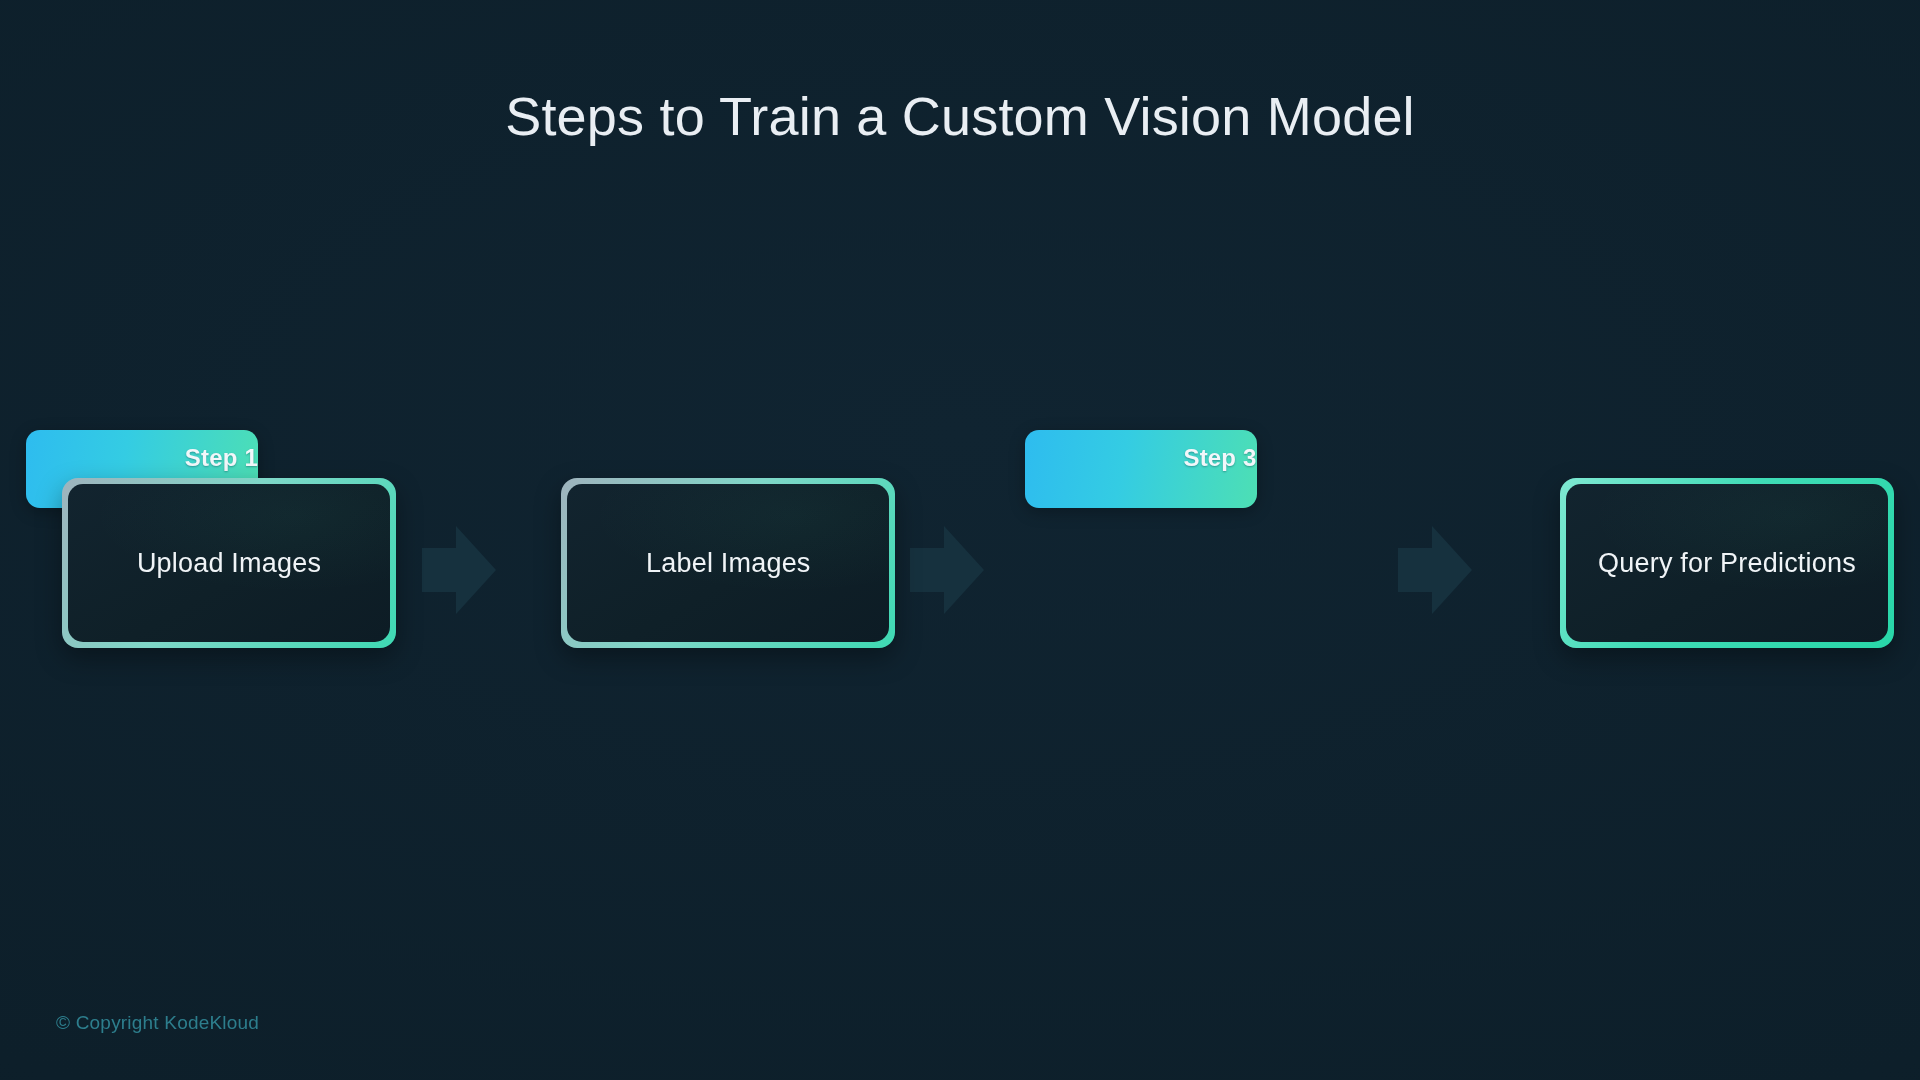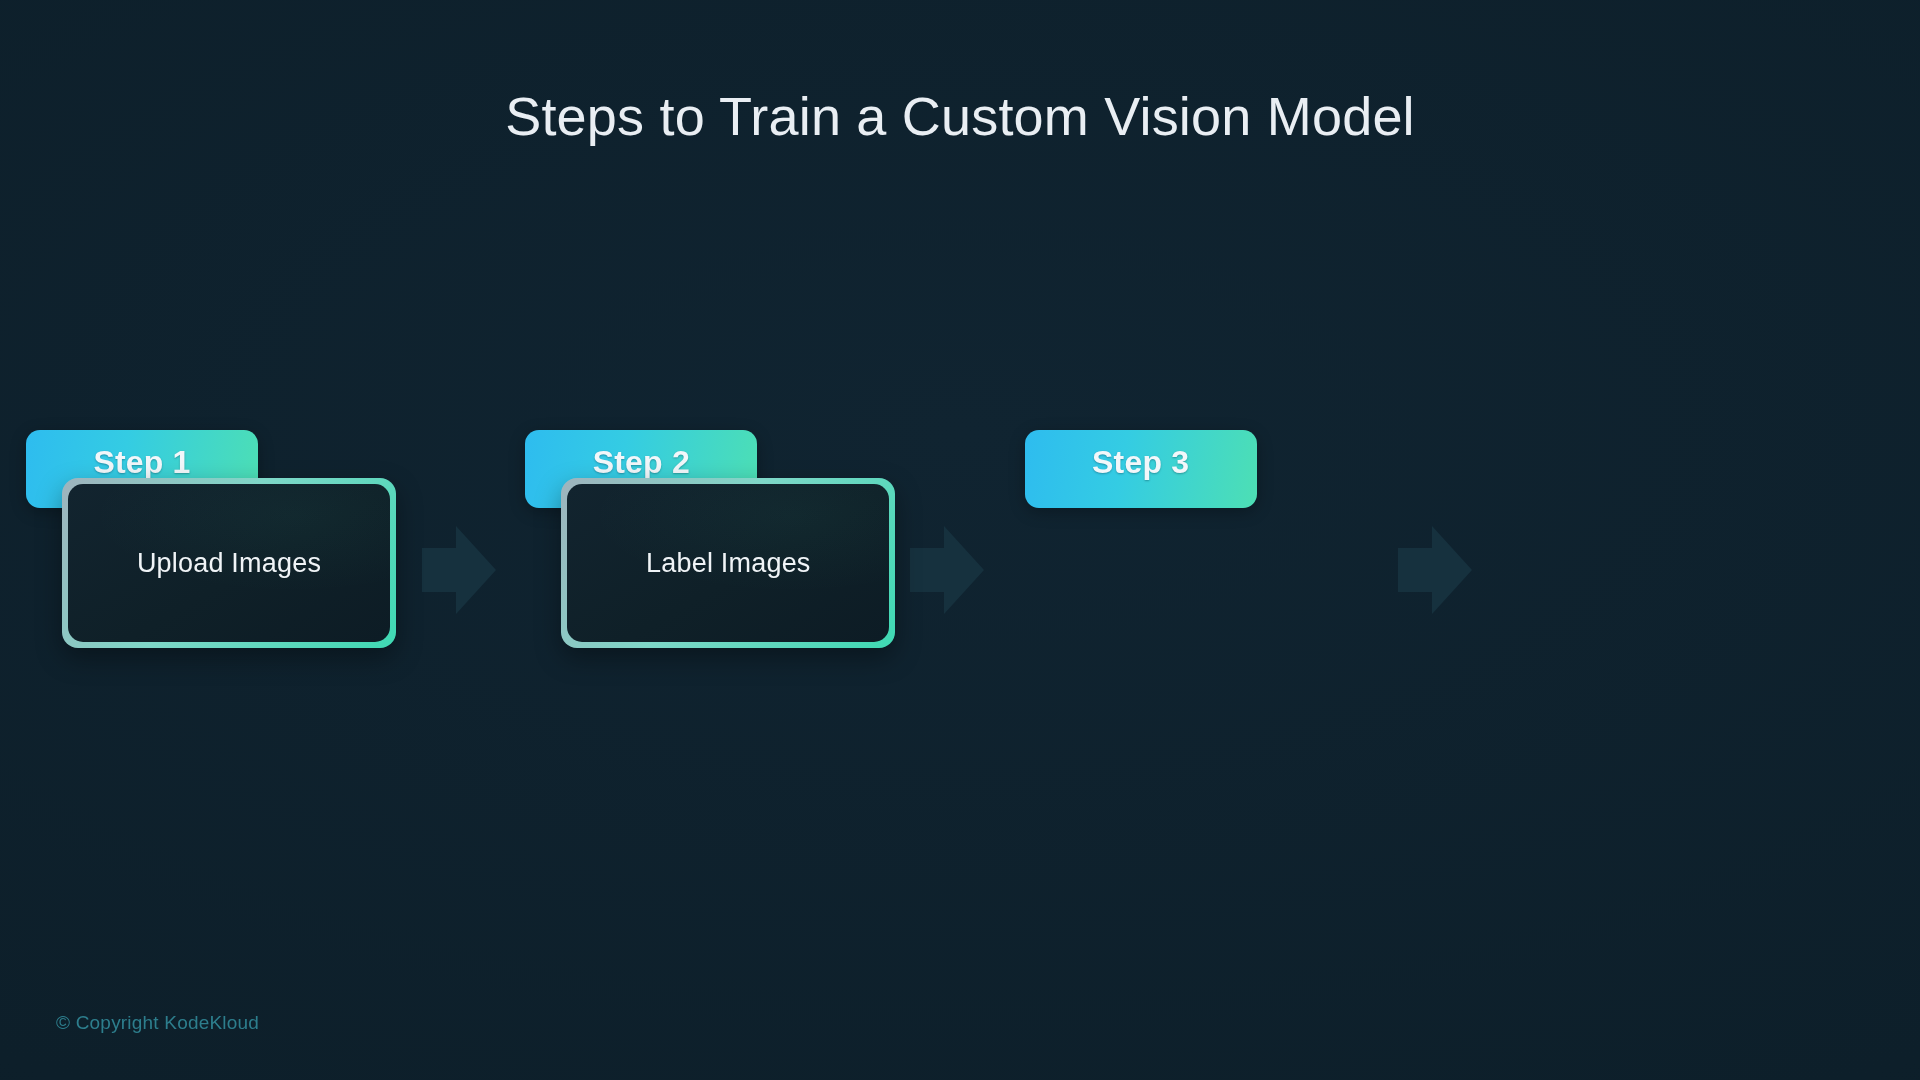--- a/index.html
+++ b/index.html
@@ -70,22 +70,22 @@
     border-radius: 14px;
     background: linear-gradient(100deg, #2ebcef 0%, #34cce3 42%, #4ddfb4 100%);
     box-shadow: 0 4px 16px rgba(0,0,0,0.28);
     z-index: 1;
   }
   .step-badge-label {
     position: absolute;
     left: 0;
     right: 0;
     top: 14px;
-    text-align: center;
-    font-size: 32px;
+    text-align: right;
+    font-size: 24px;
     font-weight: 700;
     color: #f2f7fa;
     text-shadow: 0 1px 2px rgba(0,40,55,0.35);
     letter-spacing: 0.2px;
   }
 
   .step-card {
     position: absolute;
     top: 48px;
     left: 36px;
@@ -172,37 +172,39 @@
         <div class="step-badge-label">Step 1</div>
       </div>
       <div class="step-card border-dim">
         <div class="step-card-inner">
           <div class="step-card-label">Upload Images</div>
         </div>
       </div>
     </div>
 
     <div class="step-block">
-      <div class="step-badge">
-        <div class="step-badge-label">Step 2</div>
-      </div>
       <div class="step-card border-dim">
         <div class="step-card-inner">
           <div class="step-card-label">Label Images</div>
         </div>
       </div>
     </div>
 
     <div class="step-block">
       <div class="step-badge">
         <div class="step-badge-label">Step 3</div>
       </div>
     </div>
 
     <div class="step-block">
+      <div class="step-card border-bright">
+        <div class="step-card-inner">
+          <div class="step-card-label">Query for Predictions</div>
+        </div>
+      </div>
     </div>
 
     <div class="arrow arrow-1">
       <svg viewBox="0 0 74 96" xmlns="http://www.w3.org/2000/svg" aria-hidden="true">
         <path d="M0 26 L34 26 L34 4 L74 48 L34 92 L34 70 L0 70 Z" fill="#16313e"></path>
       </svg>
     </div>
     <div class="arrow arrow-2">
       <svg viewBox="0 0 74 96" xmlns="http://www.w3.org/2000/svg" aria-hidden="true">
         <path d="M0 26 L34 26 L34 4 L74 48 L34 92 L34 70 L0 70 Z" fill="#16313e"></path>

